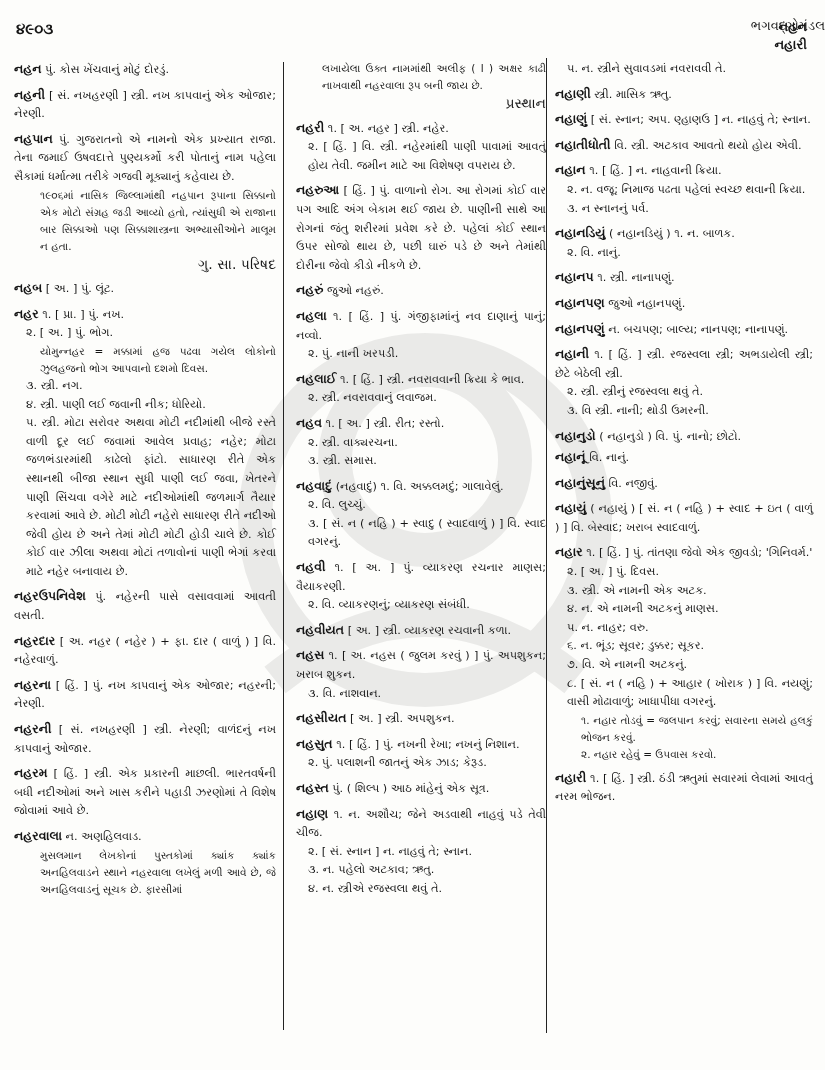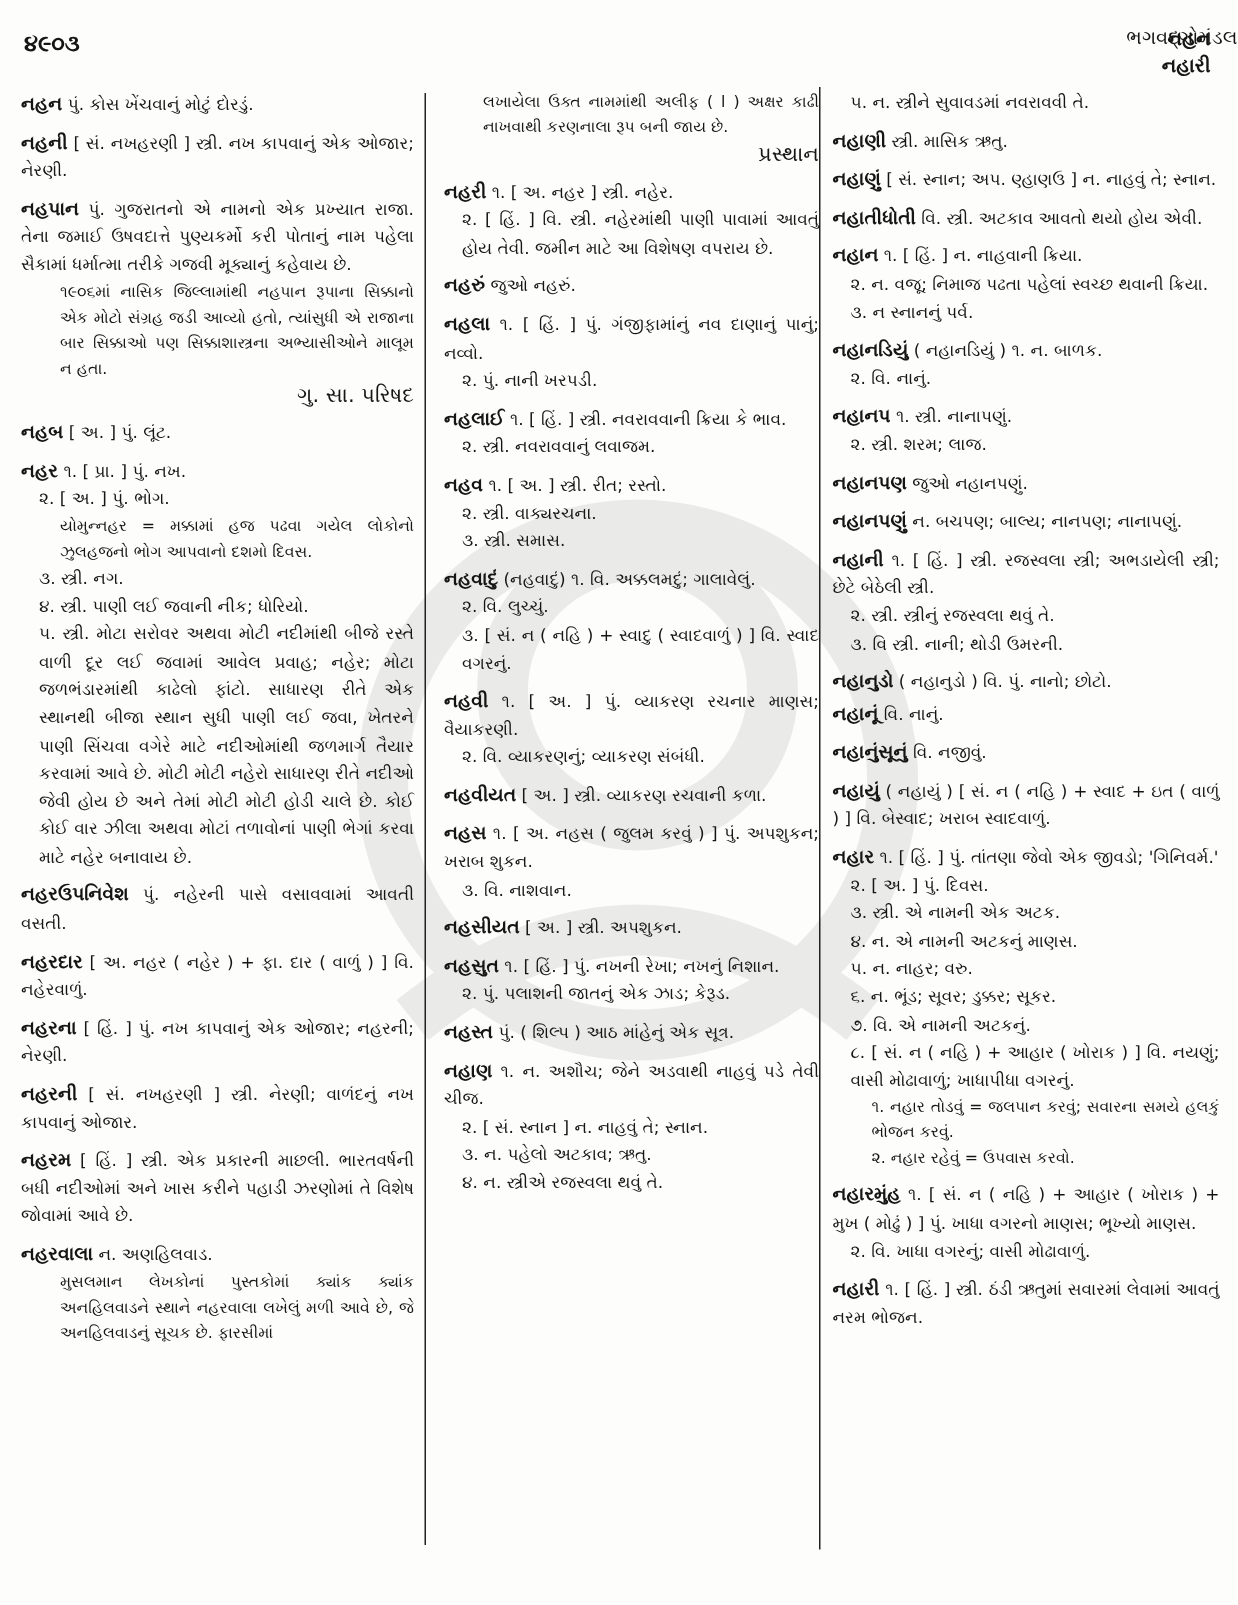--- a/index.html
+++ b/index.html
@@ -77,26 +77,27 @@
     <div class="entry"><span class="hw">નહરના</span><span> [ હિં. ] પું. નખ કાપવાનું એક ઓજાર; નહરની; નેરણી.</span></div>
     <div class="entry"><span class="hw">નહરની</span><span> [ સં. નખહરણી ] સ્ત્રી. નેરણી; વાળંદનું નખ કાપવાનું ઓજાર.</span></div>
     <div class="entry"><span class="hw">નહરમ</span><span> [ હિં. ] સ્ત્રી. એક પ્રકારની માછલી. ભારતવર્ષની બધી નદીઓમાં અને ખાસ કરીને પહાડી ઝરણોમાં તે વિશેષ જોવામાં આવે છે.</span></div>
     <div class="entry"><span class="hw">નહરવાલા</span><span> ન. અણહિલવાડ.</span>
       <div class="note">મુસલમાન લેખકોનાં પુસ્તકોમાં ક્યાંક ક્યાંક અનહિલવાડને સ્થાને નહરવાલા લખેલું મળી આવે છે, જે અનહિલવાડનું સૂચક છે. ફારસીમાં</div>
     </div>
   </div>
 
   <div class="col col2">
     <div class="entry">
-      <div class="note">લખાયેલા ઉક્ત નામમાંથી અલીફ ( ا ) અક્ષર કાઢી નાખવાથી કરણનાલા રૂપ બની જાય છે.</div>
+      <div class="note">લખાયેલા ઉક્ત નામમાંથી અલીફ ( ا ) અક્ષર કાઢી નાખવાથી નહરવાલા રૂપ બની જાય છે.</div>
       <div class="source">પ્રસ્થાન</div>
     </div>
     <div class="entry"><span class="hw">નહરી</span><span> ૧. [ અ. નહર ] સ્ત્રી. નહેર.</span>
       <div class="sense">૨. [ હિં. ] વિ. સ્ત્રી. નહેરમાંથી પાણી પાવામાં આવતું હોય તેવી. જમીન માટે આ વિશેષણ વપરાય છે.</div>
     </div>
+    <div class="entry"><span class="hw">નહરુઆ</span><span> [ હિં. ] પું. વાળાનો રોગ. આ રોગમાં કોઈ વાર પગ આદિ અંગ બેકામ થઈ જાય છે. પાણીની સાથે આ રોગનાં જંતુ શરીરમાં પ્રવેશ કરે છે. પહેલાં કોઈ સ્થાન ઉપર સોજો થાય છે, પછી ઘારું પડે છે અને તેમાંથી દોરીના જેવો કીડો નીકળે છે.</span></div>
     <div class="entry"><span class="hw">નહરું</span><span> જુઓ નહરું.</span></div>
     <div class="entry"><span class="hw">નહલા</span><span> ૧. [ હિં. ] પું. ગંજીફામાંનું નવ દાણાનું પાનું; નવ્વો.</span>
       <div class="sense">૨. પું. નાની ખરપડી.</div>
     </div>
     <div class="entry"><span class="hw">નહલાઈ</span><span> ૧. [ હિં. ] સ્ત્રી. નવરાવવાની ક્રિયા કે ભાવ.</span>
       <div class="sense">૨. સ્ત્રી. નવરાવવાનું લવાજમ.</div>
     </div>
     <div class="entry"><span class="hw">નહવ</span><span> ૧. [ અ. ] સ્ત્રી. રીત; રસ્તો.</span>
       <div class="sense">૨. સ્ત્રી. વાક્યરચના.</div>
       <div class="sense">૩. સ્ત્રી. સમાસ.</div>
@@ -132,21 +133,20 @@
     <div class="entry"><span class="hw">નહાણું</span><span> [ સં. સ્નાન; અપ. ણ્હાણઉ ] ન. નાહવું તે; સ્નાન.</span></div>
     <div class="entry"><span class="hw">નહાતીધોતી</span><span> વિ. સ્ત્રી. અટકાવ આવતો થયો હોય એવી.</span></div>
     <div class="entry"><span class="hw">નહાન</span><span> ૧. [ હિં. ] ન. નાહવાની ક્રિયા.</span>
       <div class="sense">૨. ન. વજૂ; નિમાજ પઢતા પહેલાં સ્વચ્છ થવાની ક્રિયા.</div>
       <div class="sense">૩. ન સ્નાનનું પર્વ.</div>
     </div>
     <div class="entry"><span class="hw">નહાનડિયું</span><span> ( નહાનડિયું ) ૧. ન. બાળક.</span>
       <div class="sense">૨. વિ. નાનું.</div>
     </div>
     <div class="entry"><span class="hw">નહાનપ</span><span> ૧. સ્ત્રી. નાનાપણું.</span>
-      <div class="sense">૨. સ્ત્રી. શરમ; લાજ.</div>
     </div>
     <div class="entry"><span class="hw">નહાનપણ</span><span> જુઓ નહાનપણું.</span></div>
     <div class="entry"><span class="hw">નહાનપણું</span><span> ન. બચપણ; બાલ્ય; નાનપણ; નાનાપણું.</span></div>
     <div class="entry"><span class="hw">નહાની</span><span> ૧. [ હિં. ] સ્ત્રી. રજસ્વલા સ્ત્રી; અભડાયેલી સ્ત્રી; છેટે બેઠેલી સ્ત્રી.</span>
       <div class="sense">૨. સ્ત્રી. સ્ત્રીનું રજસ્વલા થવું તે.</div>
       <div class="sense">૩. વિ સ્ત્રી. નાની; થોડી ઉમરની.</div>
     </div>
     <div class="entry tight"><span class="hw">નહાનુડો</span><span> ( નહાનુડો ) વિ. પું. નાનો; છોટો.</span></div>
     <div class="entry"><span class="hw">નહાનૂં</span><span> વિ. નાનું.</span></div>
     <div class="entry"><span class="hw">નહાનુંસૂનું</span><span> વિ. નજીવું.</span></div>
@@ -155,19 +155,16 @@
       <div class="sense">૨. [ અ. ] પું. દિવસ.</div>
       <div class="sense">૩. સ્ત્રી. એ નામની એક અટક.</div>
       <div class="sense">૪. ન. એ નામની અટકનું માણસ.</div>
       <div class="sense">૫. ન. નાહર; વરુ.</div>
       <div class="sense">૬. ન. ભૂંડ; સૂવર; ડુક્કર; સૂકર.</div>
       <div class="sense">૭. વિ. એ નામની અટકનું.</div>
       <div class="sense">૮. [ સં. ન ( નહિ ) + આહાર ( ખોરાક ) ] વિ. નયણું; વાસી મોઢાવાળું; ખાધાપીધા વગરનું.</div>
       <div class="note">૧. નહાર તોડવું = જલપાન કરવું; સવારના સમયે હલકું ભોજન કરવું.</div>
       <div class="note">૨. નહાર રહેવું = ઉપવાસ કરવો.</div>
     </div>
-    <div class="entry"><span class="hw">નહારમુંહ</span><span> ૧. [ સં. ન ( નહિ ) + આહાર ( ખોરાક ) + મુખ ( મોઢું ) ] પું. ખાધા વગરનો માણસ; ભૂખ્યો માણસ.</span>
-      <div class="sense">૨. વિ. ખાધા વગરનું; વાસી મોઢાવાળું.</div>
-    </div>
     <div class="entry"><span class="hw">નહારી</span><span> ૧. [ હિં. ] સ્ત્રી. ઠંડી ઋતુમાં સવારમાં લેવામાં આવતું નરમ ભોજન.</span></div>
   </div>
 
 </div>
 
 </body></html>

